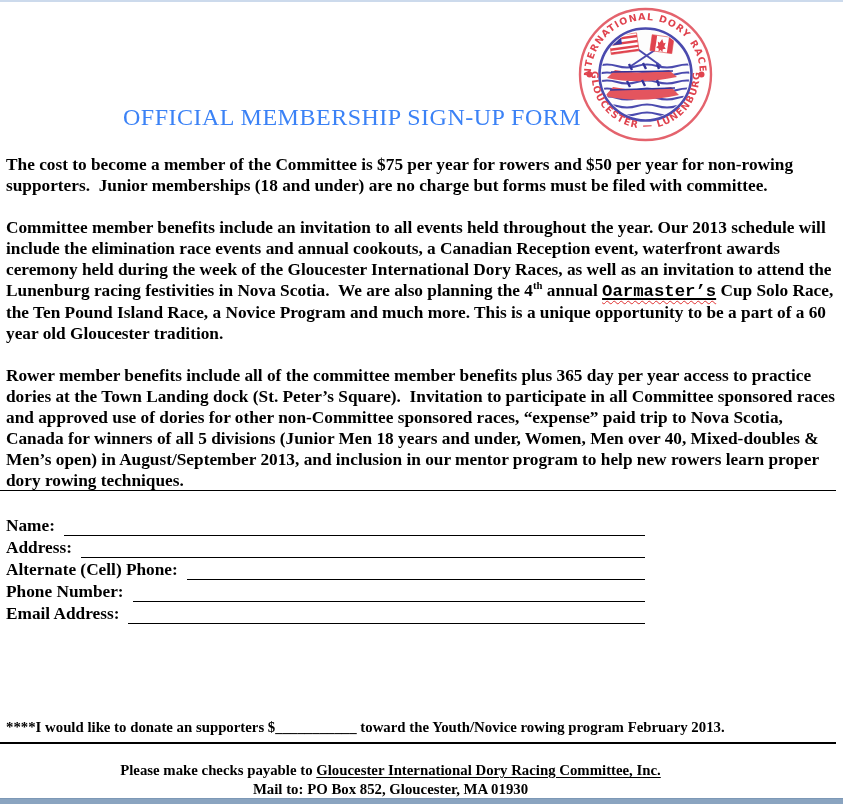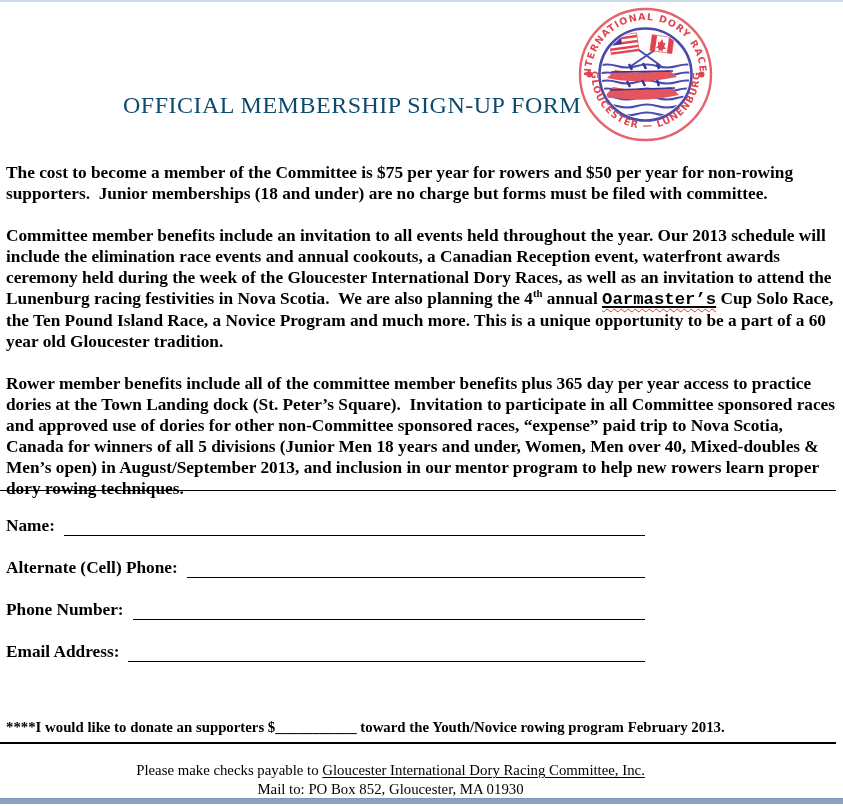--- a/index.html
+++ b/index.html
@@ -6,48 +6,48 @@
   .page{
     position:relative;
     width:843px;height:806px;
     background:#ffffff;
     font-family:"Liberation Serif", serif;
     overflow:hidden;
     box-sizing:border-box;
     border-top:2px solid #ccdaec;
   }
   .title{
-    position:absolute;left:123px;top:90px;
+    position:absolute;left:123px;top:102px;
     font-size:24px;font-weight:normal;letter-spacing:.5px;
-    margin:0;color:#0c4a6e;white-space:nowrap;
+    margin:0;color:#3b82f6;white-space:nowrap;
   }
   .logo{position:absolute;left:577px;top:4px;width:137px;height:137px;}
   .seal-text-top{font-family:"DejaVu Sans",sans-serif;font-size:9.5px;font-weight:bold;fill:#e0434e;letter-spacing:1.1px;}
   .seal-text-bot{font-family:"DejaVu Sans",sans-serif;font-size:9.5px;font-weight:bold;fill:#e0434e;letter-spacing:1.1px;}
   .body-text{
     position:absolute;left:6px;top:152px;width:831px;
-    font-size:17.3px;line-height:21px;font-weight:bold;color:#000;margin-top:8px;
+    font-size:17.3px;line-height:21px;font-weight:bold;color:#000;
   }
   .body-text p{margin:0 0 21px 0;white-space:pre-wrap;}
   sup{font-size:.62em;vertical-align:super;line-height:0;}
   .u-solid{text-decoration:underline;text-decoration-thickness:1.5px;text-underline-offset:2px;}
   .squiggle{text-decoration:underline wavy #e03030 1px;text-underline-offset:4px;text-decoration-skip-ink:none;font-family:Liberation Mono, monospace;}
   .hr1{position:absolute;left:0;top:488px;width:836px;height:0;border-top:1.6px solid #000;}
   .form-fields{position:absolute;left:6px;top:512px;width:639px;}
-  .field-row{display:flex;align-items:flex-end;height:22px;margin-bottom:20px;justify-content:space-between;}
+  .field-row{display:flex;align-items:flex-end;height:22px;justify-content:space-between;}
   .field-label{font-size:17.3px;font-weight:bold;white-space:nowrap;padding-right:9px;}
   .field-line{flex:1;height:19px;border-bottom:1.6px solid #000;}
   .donation{
     position:absolute;left:6px;top:717px;
     font-size:14.8px;font-weight:bold;white-space:pre-wrap;
   }
   .hr2{position:absolute;left:0;top:740px;width:836px;height:0;border-top:2.5px solid #000;}
   .footer{
     position:absolute;left:0;top:759px;width:781px;
-    text-align:center;font-size:14.8px;font-weight:normal;line-height:19px;
+    text-align:center;font-size:14.8px;font-weight:bold;line-height:19px;
   }
   .footer .u-solid{text-decoration-thickness:1px;}
   .bottom-bar{position:absolute;left:0;bottom:2px;width:843px;height:5px;background:#8aa4c0;border-top:1px solid #7d98b6;}
 </style>
 </head>
 <body>
 
 <div class="page">
 
   <div class="logo">
@@ -119,20 +119,24 @@
   </div>
 
   <div class="hr1"></div>
 
   <div class="form-fields">
     <div class="field-row">
       <span class="field-label">Name:</span>
       <span class="field-line"></span>
     </div>
     <div class="field-row">
+      <span class="field-label">Address:</span>
+      <span class="field-line"></span>
+    </div>
+    <div class="field-row">
       <span class="field-label">Alternate (Cell) Phone:</span>
       <span class="field-line"></span>
     </div>
     <div class="field-row">
       <span class="field-label">Phone Number:</span>
       <span class="field-line"></span>
     </div>
     <div class="field-row">
       <span class="field-label">Email Address:</span>
       <span class="field-line"></span>

